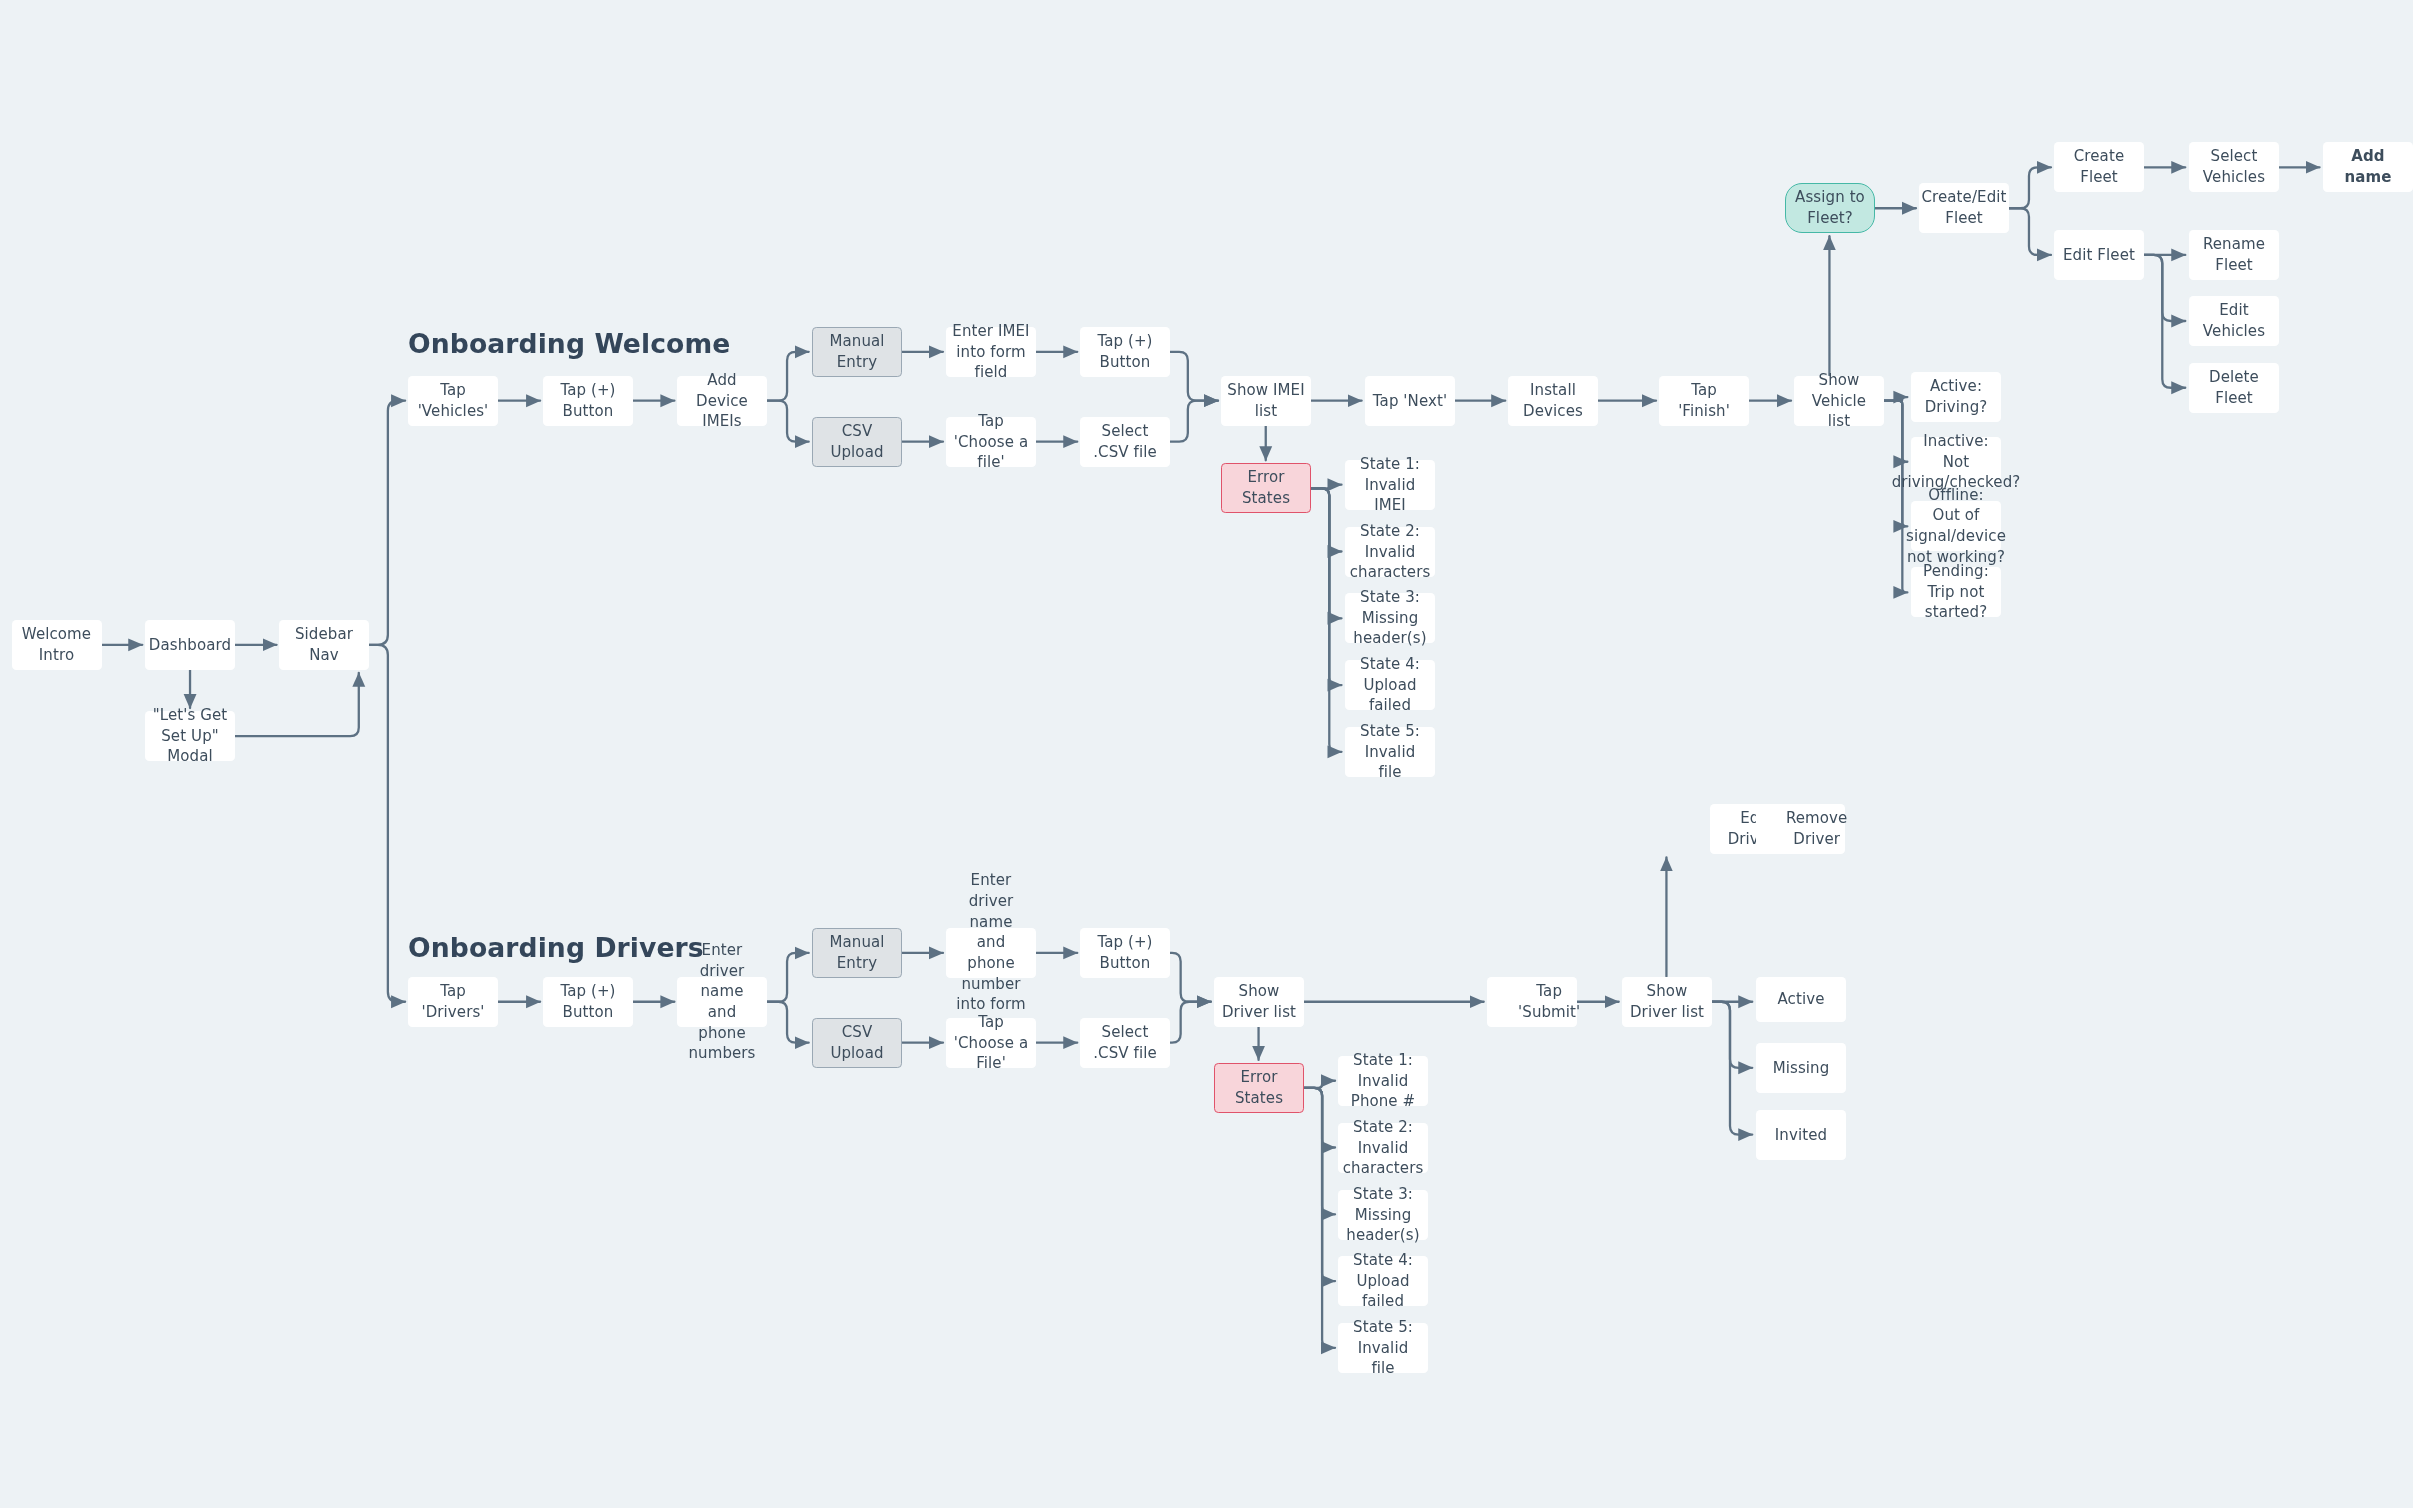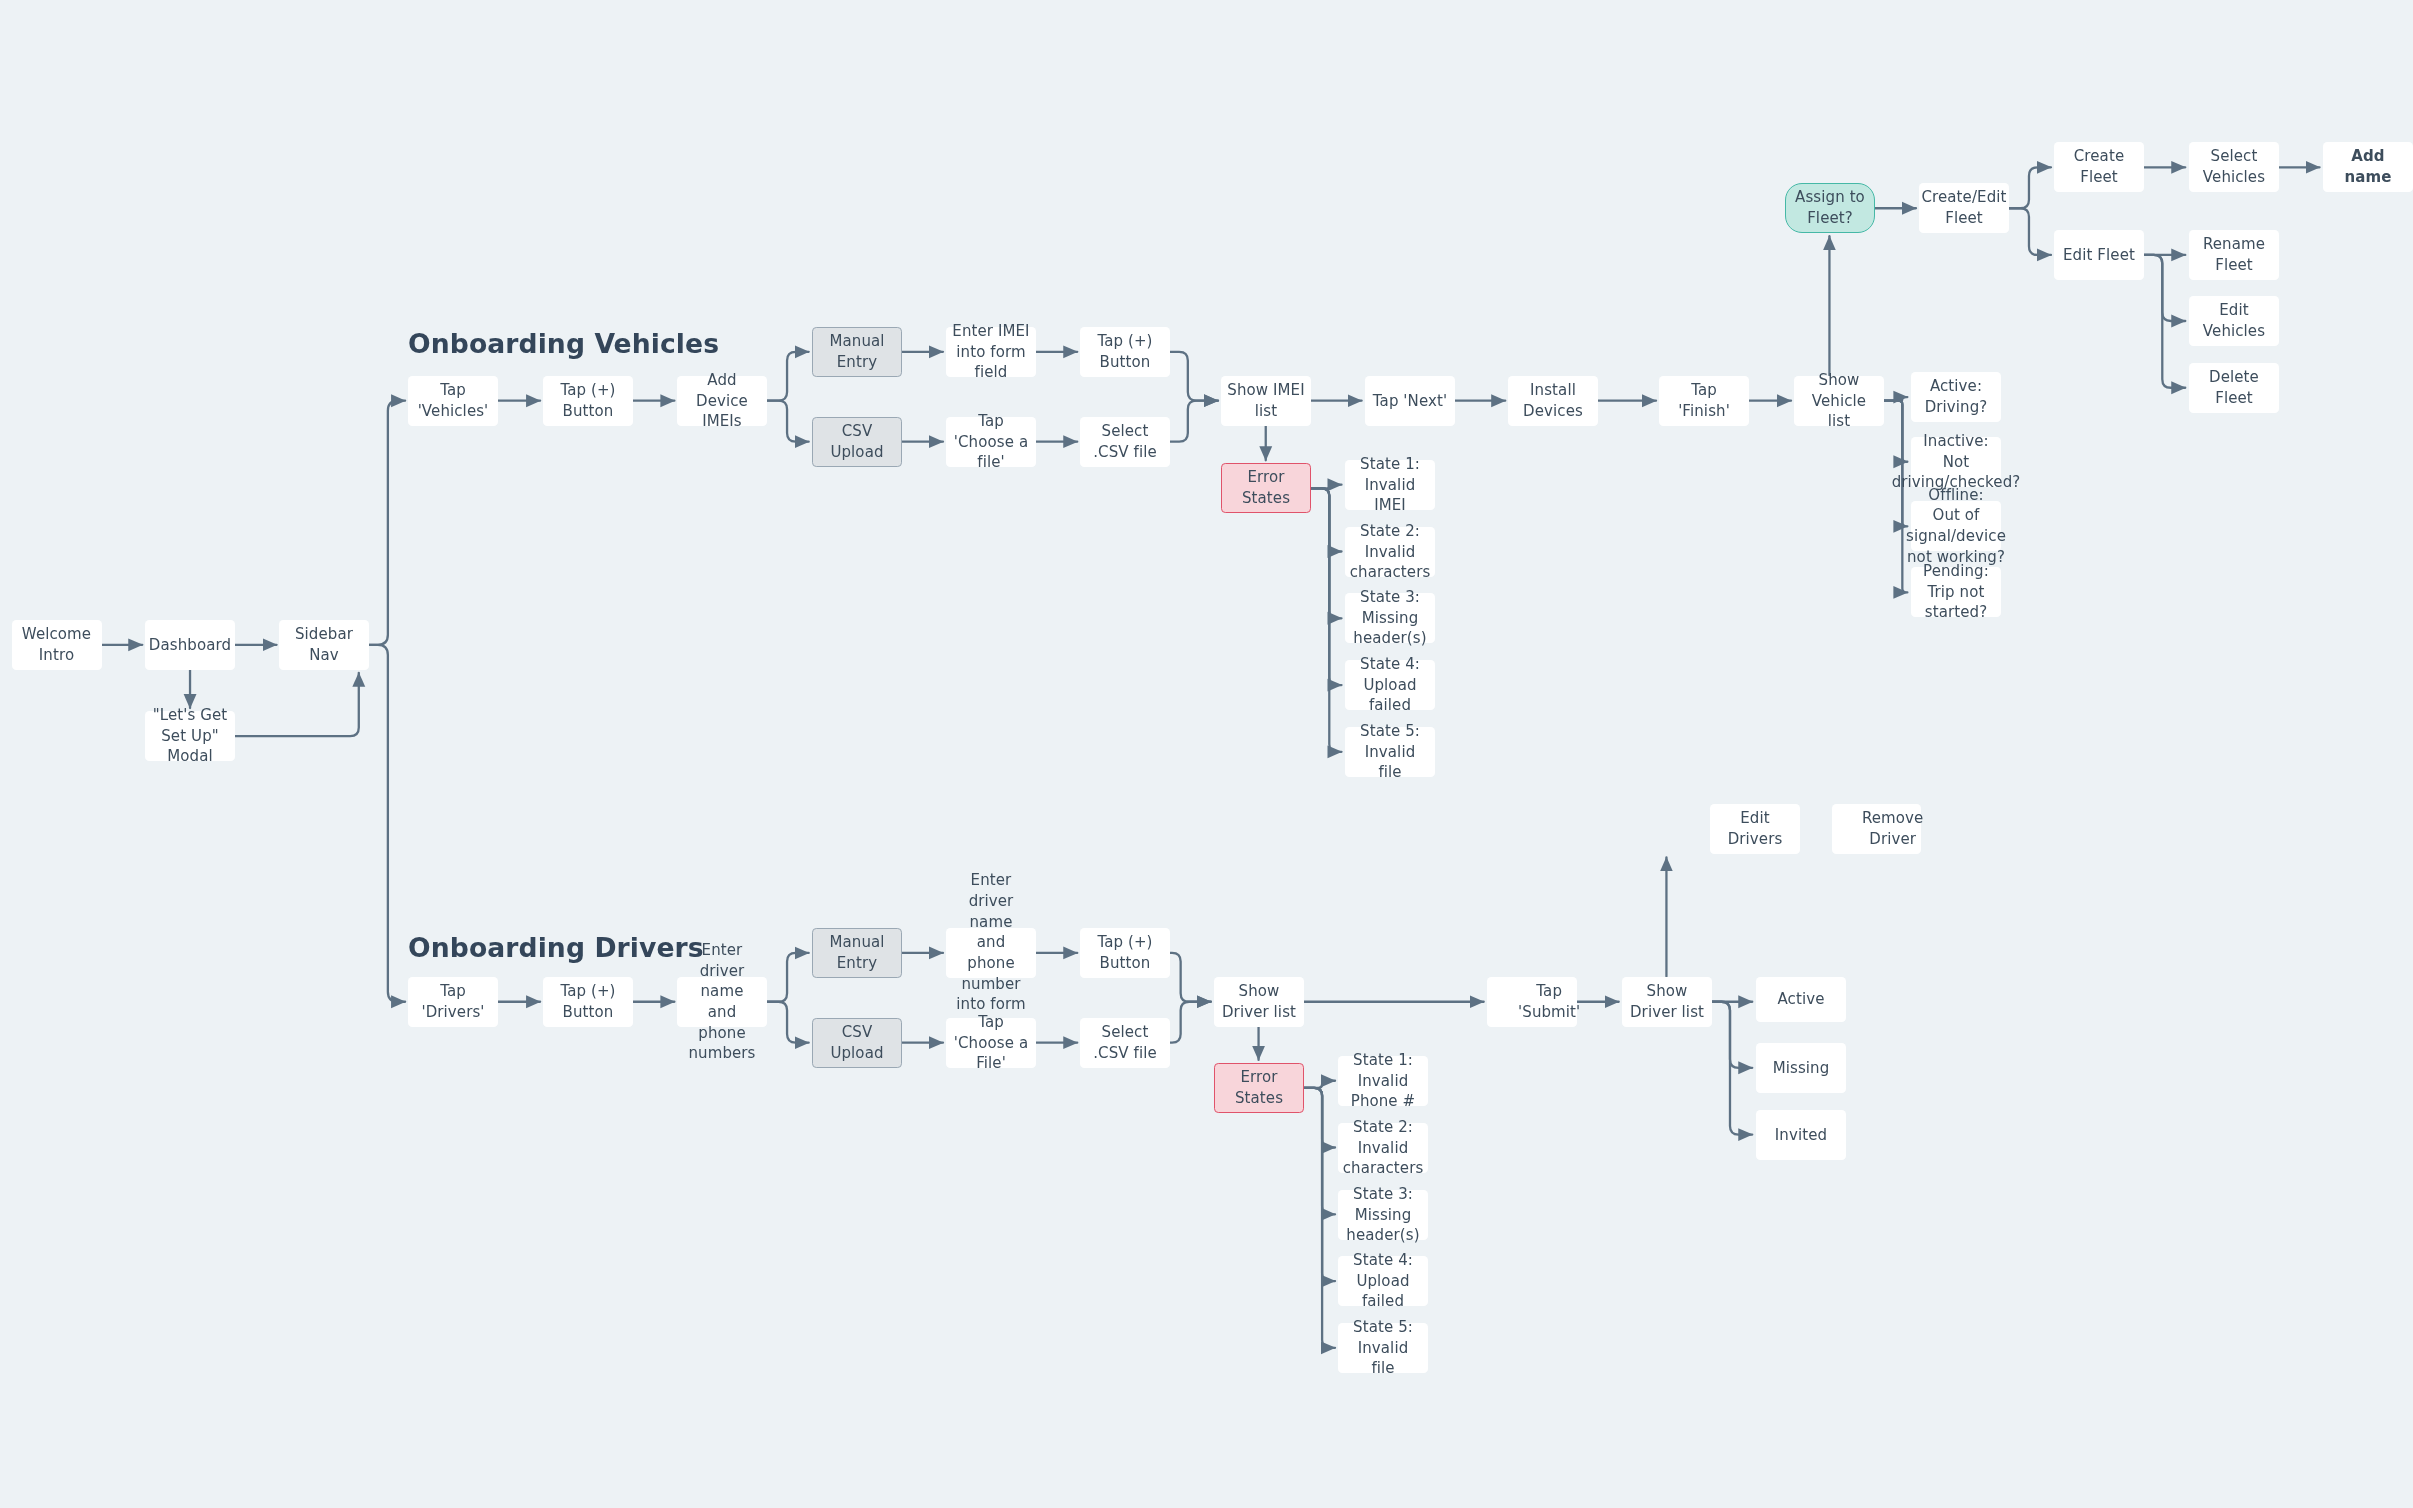--- a/index.html
+++ b/index.html
@@ -372,21 +372,21 @@
       <div class="node" style="left: 1622px; top: 977px; width: 90px; height: 50px;">
         <div>
           <span>Show Driver list</span>
         </div>
       </div>
       <div class="node" style="left: 1710px; top: 804px; width: 90px; height: 50px;">
         <div>
           <span>Edit Drivers</span>
         </div>
       </div>
-      <div class="node" style="left: 1832px; top: 804px; width: 89px; height: 50px; padding-left: 38px;">
+      <div class="node" style="left: 1756px; top: 804px; width: 89px; height: 50px; padding-left: 38px;">
         <div>
           <span>Remove Driver</span>
         </div>
       </div>
       <div class="node" style="left: 1756px; top: 977px; width: 90px; height: 45px;">
         <div>
           <span>Active</span>
         </div>
       </div>
       <div class="node" style="left: 1756px; top: 1043px; width: 90px; height: 50px;">
@@ -424,17 +424,17 @@
         </div>
       </div>
       <div class="node" style="left: 1338px; top: 1323px; width: 90px; height: 50px;">
         <div>
           <span>State 5:</span>
           <span>Invalid file</span>
         </div>
       </div>
     </div>
   <div id="title-layer">
-      <div class="section-title" style="left: 408px; top: 328px;">Onboarding Vehicles</div>
+      <div class="section-title" style="left: 408px; top: 328px;">Onboarding Welcome</div>
       <div class="section-title" style="left: 408px; top: 932px;">Onboarding Drivers</div>
     </div>
 </div>
 
 
 </body></html>

